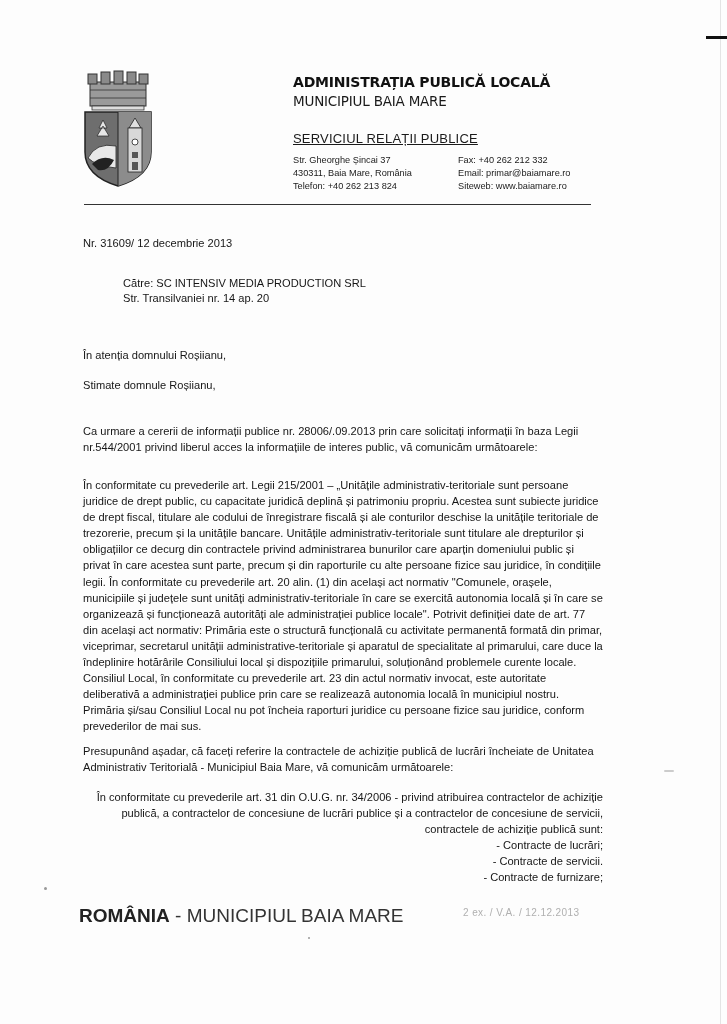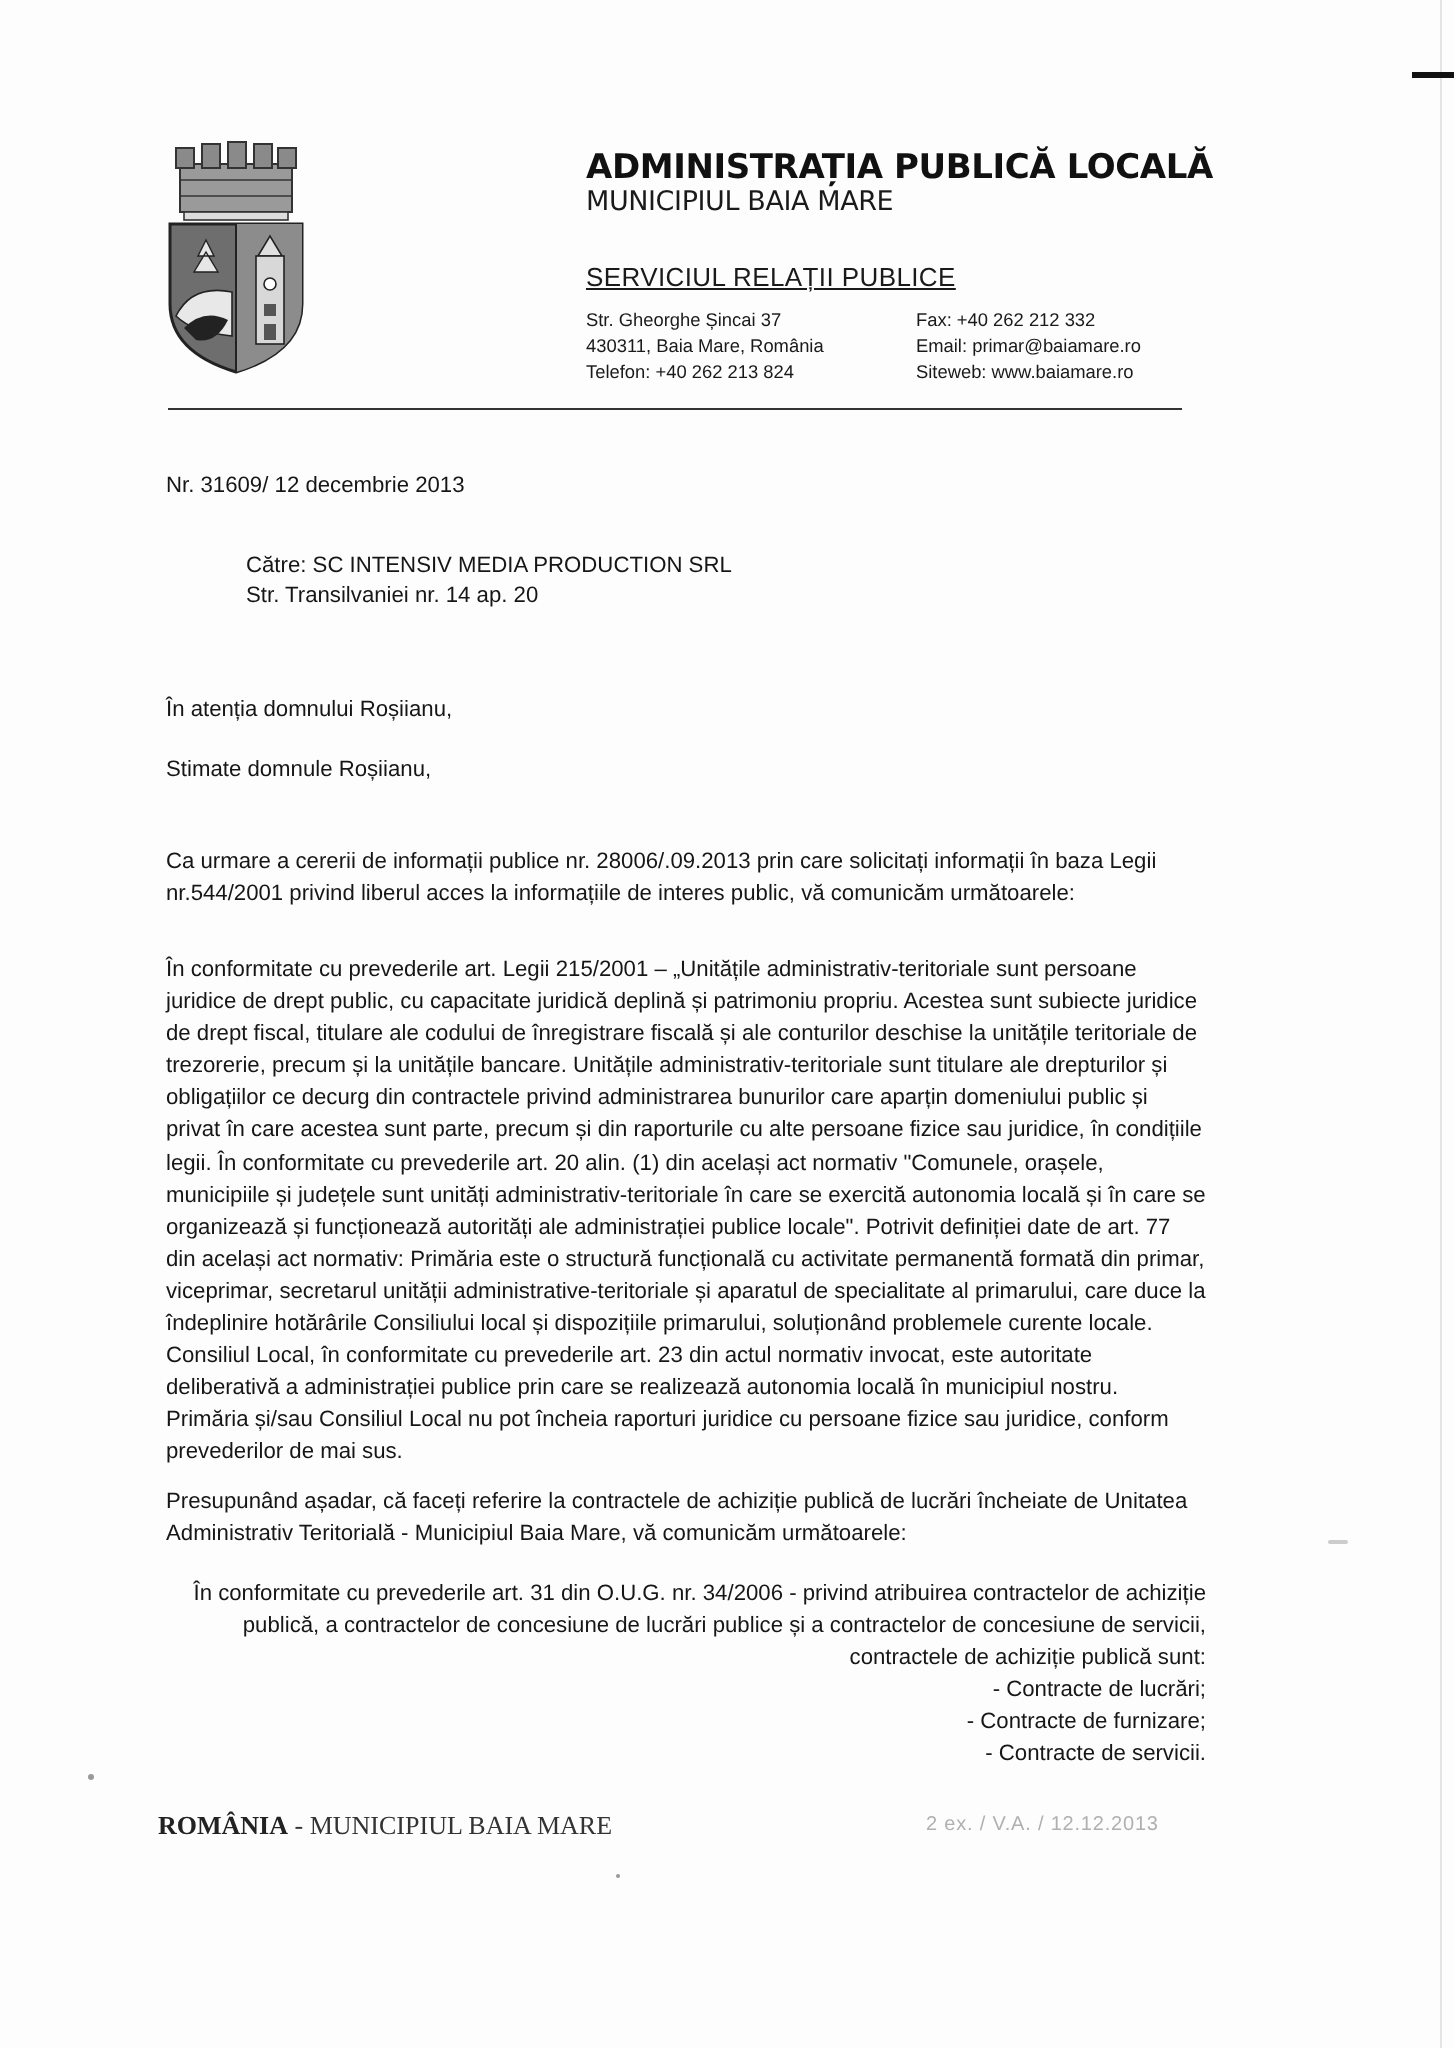--- a/index.html
+++ b/index.html
@@ -15,21 +15,21 @@
       position: absolute; right: 6px; top: 0; bottom: 0; width: 1px; background: #e4e4e4;
     }
     .corner-mark {
       position: absolute; left: 706px; top: 36px; width: 22px; height: 3px; background: #111;
     }
     .crest {
       position: absolute; left: 82px; top: 70px; width: 72px; height: 118px;
     }
     .hdr-title {
       position: absolute; left: 293px; top: 74px;
-      font-family: "DejaVu Sans", sans-serif; font-weight: bold; font-size: 17px; letter-spacing: -0.2px;
+      font-family: "DejaVu Sans", sans-serif; font-weight: bold; font-size: 14px; letter-spacing: -0.2px;
       color: #111;
     }
     .hdr-sub {
       position: absolute; left: 293px; top: 93px;
       font-family: "DejaVu Sans", sans-serif; font-size: 13.5px; letter-spacing: -0.2px; color: #1a1a1a;
     }
     .hdr-service {
       position: absolute; left: 293px; top: 131px; font-size: 13px; letter-spacing: 0.2px; text-decoration: underline;
     }
     .contact-col {
@@ -49,21 +49,21 @@
     .attn { top: 347px; }
     .greet { top: 377px; }
     .p1 { top: 423px; }
     .p2 { top: 477px; }
     .p3 { top: 743px; }
     .p4 { top: 789px; text-align: right; }
     .list { margin: 0; padding: 0 0 0 8px; list-style: none; }
     .list li { margin: 0; }
     .footer-left {
       position: absolute; left: 79px; top: 905px;
-      font-family: Liberation Serif, serif; font-size: 13px; color: #333;
+      font-family: Liberation Sans, sans-serif; font-size: 19px; color: #333;
     }
     .footer-left b { color: #222; }
     .footer-right {
       position: absolute; left: 463px; top: 907px; font-size: 10px; color: #b0b0b0; letter-spacing: 0.4px;
     }
     .speck { position: absolute; background: #999; border-radius: 50%; }
   </style>
 </head>
 <body>
 
@@ -125,22 +125,22 @@
 <div class="body-text attn">În atenția domnului Roșiianu,</div>
 <div class="body-text greet">Stimate domnule Roșiianu,</div>
 
 <div class="body-text p1">Ca urmare a cererii de informații publice nr. 28006/.09.2013 prin care solicitați informații în baza Legii nr.544/2001 privind liberul acces la informațiile de interes public, vă comunicăm următoarele:</div>
 <div class="body-text p2">În conformitate cu prevederile art. Legii 215/2001 – „Unitățile administrativ-teritoriale sunt persoane juridice de drept public, cu capacitate juridică deplină și patrimoniu propriu. Acestea sunt subiecte juridice de drept fiscal, titulare ale codului de înregistrare fiscală și ale conturilor deschise la unitățile teritoriale de trezorerie, precum și la unitățile bancare. Unitățile administrativ-teritoriale sunt titulare ale drepturilor și obligațiilor ce decurg din contractele privind administrarea bunurilor care aparțin domeniului public și privat în care acestea sunt parte, precum și din raporturile cu alte persoane fizice sau juridice, în condițiile legii. În conformitate cu prevederile art. 20 alin. (1) din același act normativ "Comunele, orașele, municipiile și județele sunt unități administrativ-teritoriale în care se exercită autonomia locală și în care se organizează și funcționează autorități ale administrației publice locale". Potrivit definiției date de art. 77 din același act normativ:  Primăria este o structură funcțională cu activitate permanentă formată din primar, viceprimar, secretarul unității administrative-teritoriale și aparatul de specialitate al primarului, care duce la îndeplinire hotărârile Consiliului local și dispozițiile primarului, soluționând problemele curente locale. Consiliul Local, în conformitate cu prevederile art. 23 din actul normativ invocat, este autoritate deliberativă a administrației publice prin care se realizează autonomia locală în municipiul nostru. Primăria și/sau Consiliul Local nu pot încheia raporturi juridice cu persoane fizice sau juridice, conform prevederilor de mai sus.</div>
 <div class="body-text p3">Presupunând așadar,  că faceți referire la contractele de achiziție publică de lucrări încheiate de Unitatea Administrativ Teritorială - Municipiul Baia Mare, vă comunicăm următoarele:</div>
 <div class="body-text p4">
   <div>În conformitate cu prevederile art. 31 din O.U.G. nr. 34/2006 - privind atribuirea contractelor de achiziție publică, a contractelor de concesiune de lucrări publice și a contractelor de concesiune de servicii, contractele de achiziție publică sunt:</div>
   <ul class="list">
     <li>- Contracte de lucrări;</li>
+    <li>- Contracte de servicii.</li>
     <li>- Contracte de furnizare;</li>
-    <li>- Contracte de servicii.</li>
   </ul>
 </div>
 
 <div class="footer-left">
   <b>ROMÂNIA</b><span> - </span><span>MUNICIPIUL BAIA MARE</span>
 </div>
 <div class="footer-right">2 ex. / V.A. / 12.12.2013</div>
 
 <div class="speck" style="left:44px;top:887px;width:3px;height:3px;"></div>
 <div class="speck" style="left:308px;top:937px;width:2px;height:2px;"></div>

